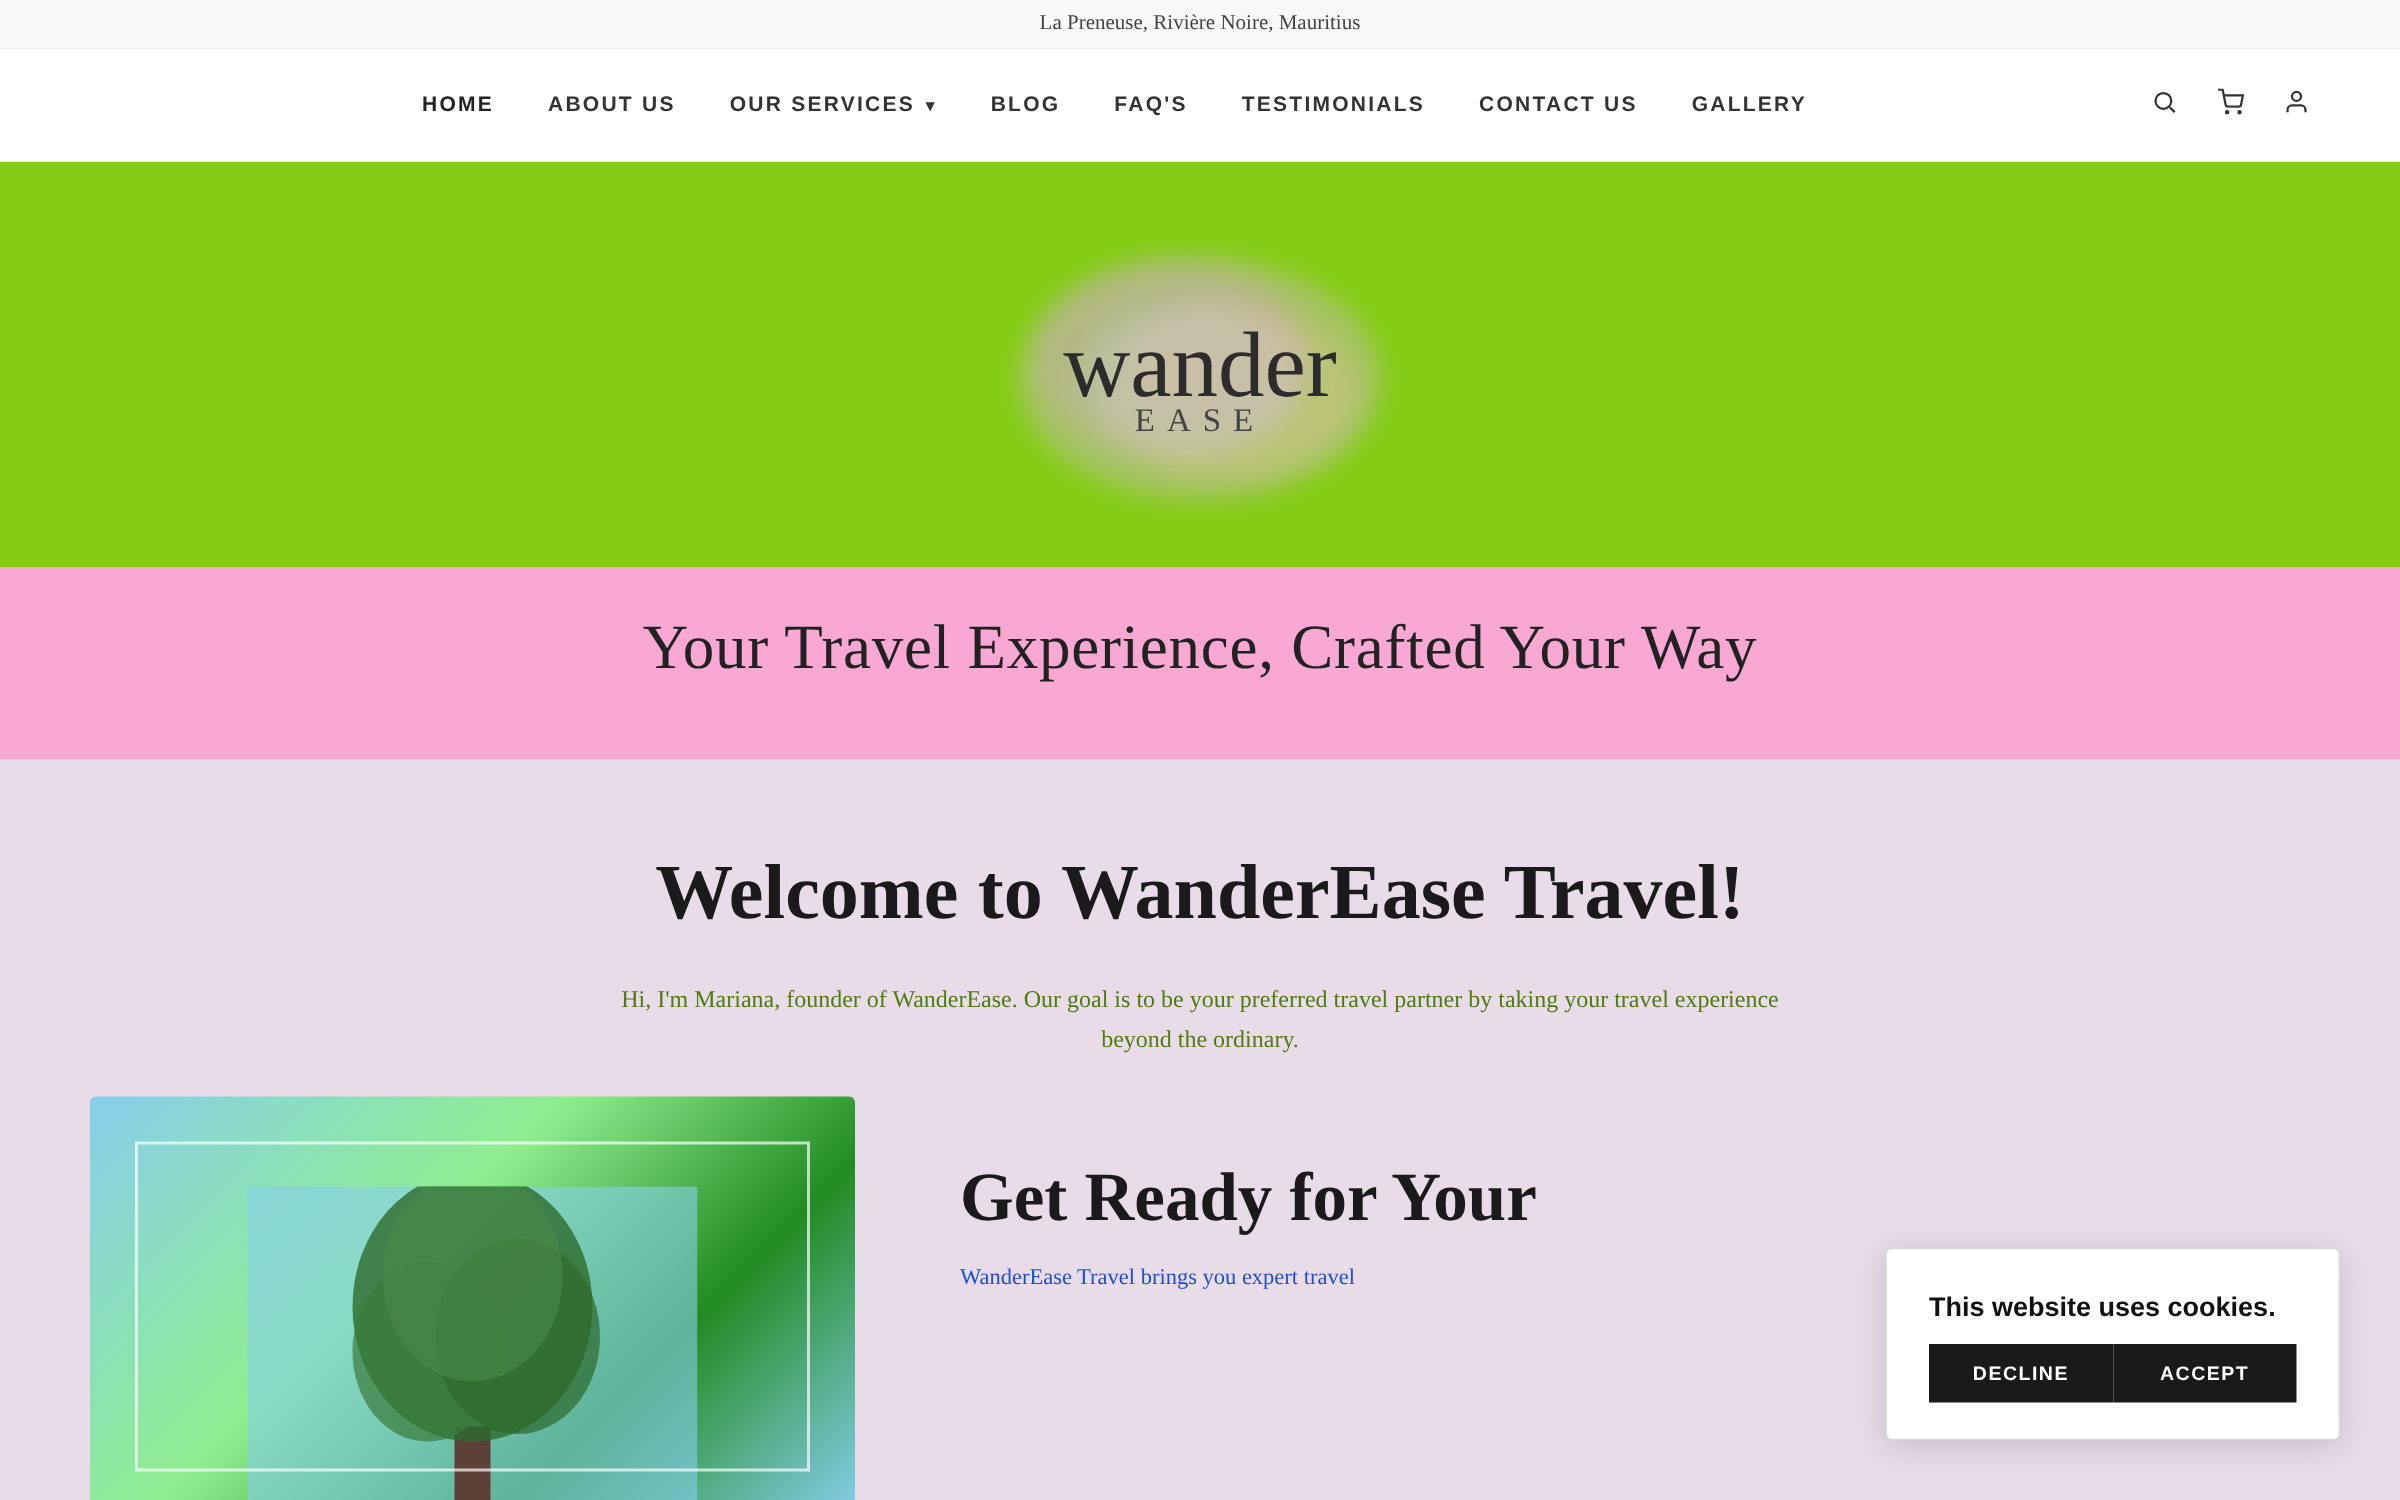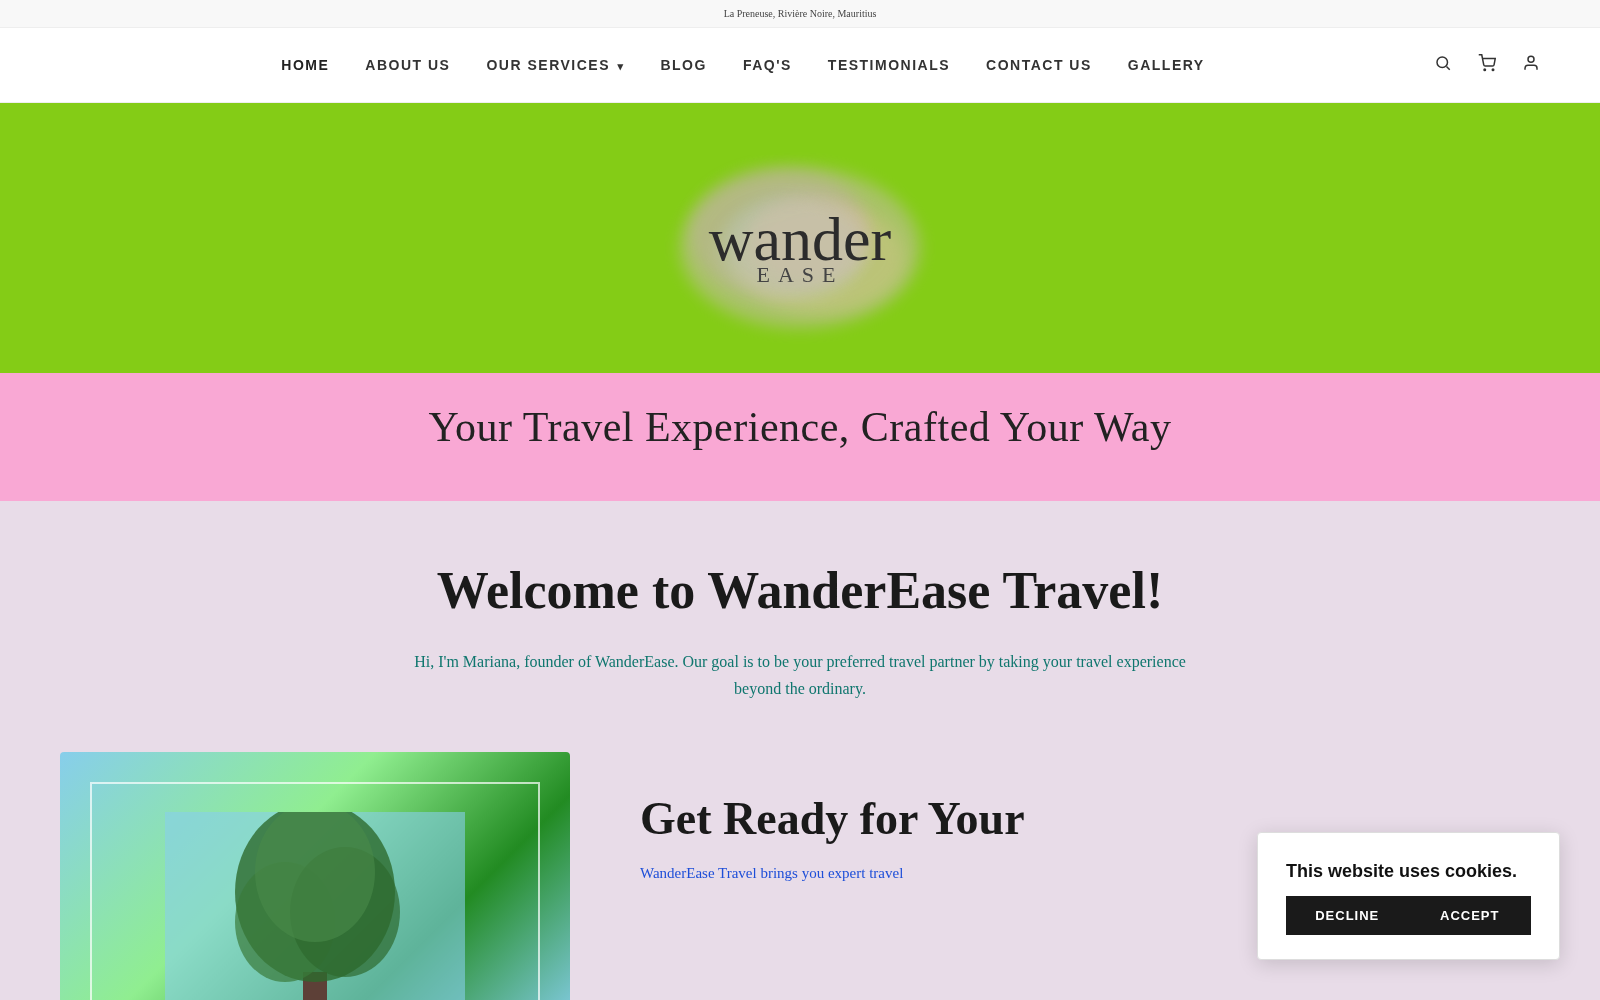--- a/index.html
+++ b/index.html
@@ -3,21 +3,21 @@
   <meta charset="utf-8">
   <style>
     * { margin: 0; padding: 0; box-sizing: border-box; }
     body { font-family: 'Georgia', serif; background: #fff; width: 1600px; min-height: 1000px; overflow-x: hidden; }
 
     
     .top-bar {
       background: #f8f8f8;
       text-align: center;
       padding: 8px 0;
-      font-size: 10px;
+      font-size: 14px;
       color: #444;
       border-bottom: 1px solid #eee;
     }
 
     
     .nav {
       display: flex;
       align-items: center;
       justify-content: space-between;
       padding: 0 56px;
@@ -129,23 +129,23 @@
     .welcome-title {
       text-align: center;
       font-family: 'Brush Script MT', cursive;
       font-size: 52px;
       color: #1a1a1a;
       margin-bottom: 28px;
     }
     .welcome-description {
       text-align: center;
       font-size: 16px;
-      color: #0f766e;
+      color: #4d7c0f;
       max-width: 800px;
-      margin: 0 auto 50px;
+      margin: 0 auto 24px;
       line-height: 1.7;
     }
 
     .welcome-content {
       display: flex;
       gap: 60px;
       align-items: flex-start;
     }
 
     .welcome-image-area {

